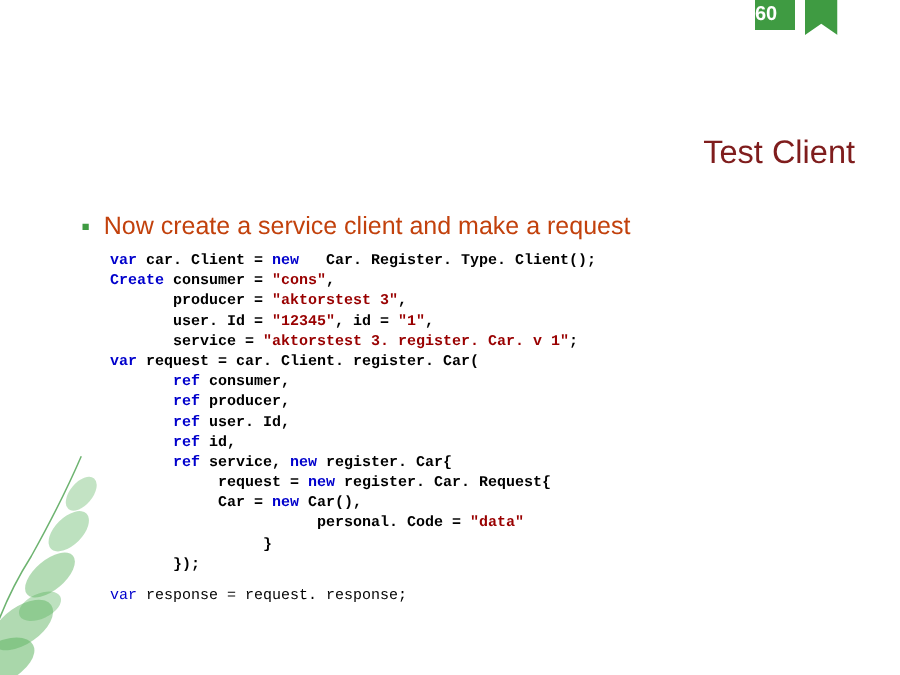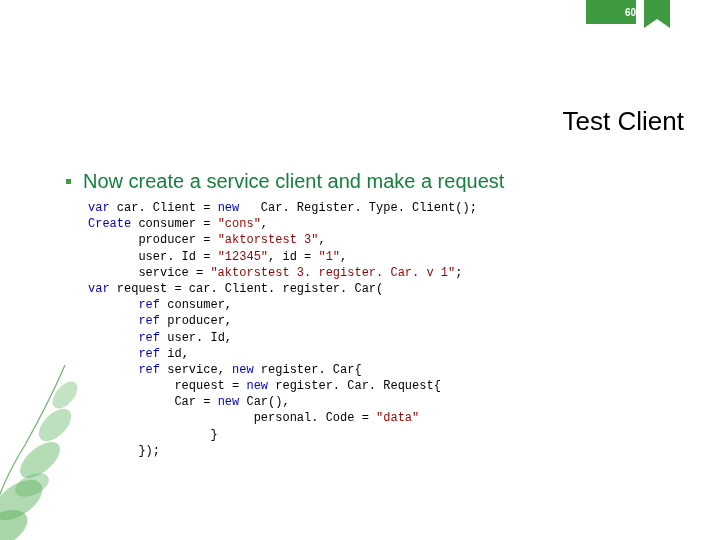--- a/index.html
+++ b/index.html
@@ -3,29 +3,29 @@
 <meta charset="utf-8">
 <style>
   * { margin: 0; padding: 0; box-sizing: border-box; }
   html, body { width: 720px; height: 540px; overflow: hidden; font-family: Arial, Helvetica, sans-serif; background: #ffffff; position: relative; }
   .slide { width: 720px; height: 540px; position: relative; }
 
   .page-badge {
     position: absolute;
     top: 0;
     right: 84px;
-    width: 50px;
+    width: 32px;
     height: 24px;
     background: #3f9b42;
     color: #fff;
-    font-size: 10px;
+    font-size: 16px;
     font-weight: bold;
     display: flex;
     align-items: center;
-    justify-content: flex-end;
+    justify-content: flex-start;
   }
   .bookmark {
     position: absolute;
     top: 0;
     right: 50px;
     width: 26px;
     height: 32px;
   }
   .bookmark svg { display: block; }
 
@@ -36,53 +36,54 @@
     font-size: 35px;
     font-weight: 400;
     color: #222;
     letter-spacing: 0.3px;
   }
   .subtitle {
     position: absolute;
     top: 106px;
     right: 36px;
     font-size: 26px;
-    color: #000000;
+    color: #7f1d1d;
     font-weight: 400;
   }
 
   .bullet-row {
     position: absolute;
     top: 170px;
     left: 66px;
     display: flex;
     align-items: center;
     gap: 8px;
   }
   .bullet-dot {
     width: 5px; height: 5px;
     background: #3f9b42;
     border-radius: 0;
     margin-right: 4px;
     display: inline-block;
   }
   .bullet-text {
     font-size: 20px;
-    color: #15803d;
+    color: #c2410c;
   }
 
   .code-block {
     position: absolute;
     top: 200px;
     left: 88px;
     font-family: "Courier New", Courier, monospace;
     font-size: 12px;
     line-height: 1.35;
     color: #000;
     white-space: pre;
+    font-weight: bold;
   }
   .code-block .kw { color: #0000cc; }
   .code-block .str { color: #990000; }
 
   .code-block2 {
     position: absolute;
     top: 468px;
     left: 88px;
     font-family: "Courier New", Courier, monospace;
     font-size: 12px;
@@ -134,20 +135,21 @@
        <span class="kw">ref</span> producer,
        <span class="kw">ref</span> user. Id,
        <span class="kw">ref</span> id,
        <span class="kw">ref</span> service, <span class="kw">new</span> register. Car{
             request = <span class="kw">new</span> register. Car. Request{
             Car = <span class="kw">new</span> Car(),
                        personal. Code = <span class="str">"data"</span>
                  }
        });</div>
 
+  <div class="code-block2"><span class="kw">var</span> response = request. response;</div>
 
   <div class="leaf-deco">
     <svg width="160" height="220" viewBox="0 0 160 220">
       <path d="M10 210 Q20 140 55 85 Q80 40 95 5" stroke="#3f9b42" stroke-width="1.2" fill="none" opacity="0.8"></path>
       <ellipse cx="30" cy="170" rx="30" ry="16" fill="#59b25c" opacity="0.55" transform="rotate(-28 30 170)"></ellipse>
       <ellipse cx="18" cy="195" rx="24" ry="13" fill="#59b25c" opacity="0.5" transform="rotate(-10 18 195)"></ellipse>
       <ellipse cx="48" cy="140" rx="28" ry="15" fill="#59b25c" opacity="0.5" transform="rotate(-35 48 140)"></ellipse>
       <ellipse cx="70" cy="100" rx="24" ry="12" fill="#59b25c" opacity="0.48" transform="rotate(-40 70 100)"></ellipse>
       <ellipse cx="62" cy="125" rx="18" ry="10" fill="#59b25c" opacity="0.42" transform="rotate(-25 62 125)"></ellipse>
       <ellipse cx="85" cy="65" rx="20" ry="11" fill="#59b25c" opacity="0.42" transform="rotate(-45 85 65)"></ellipse>

